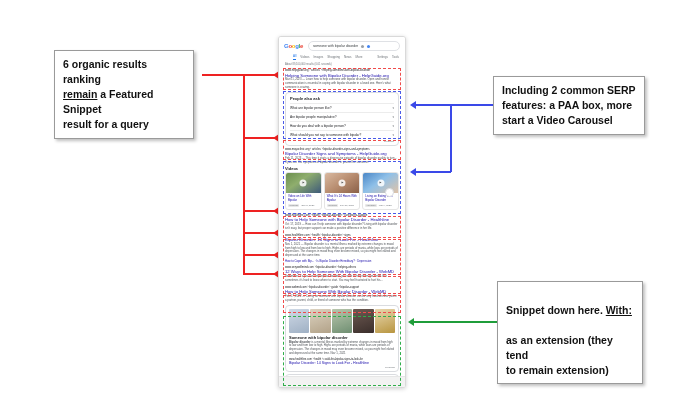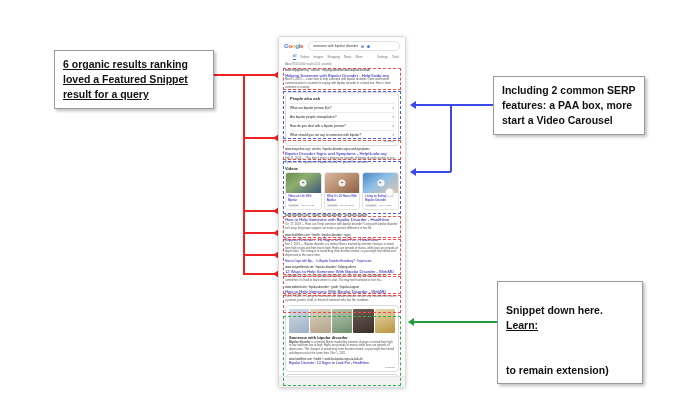--- a/index.html
+++ b/index.html
@@ -20,21 +20,21 @@
     box-shadow:2px 2px 3px rgba(0,0,0,.25);
     padding:6px 8px;
     font-size:10.5px;
     font-weight:bold;
     line-height:1.42;
     color:#111;
     box-sizing:border-box;
   }
   .callout u{text-decoration:underline;}
 
-  #callout-organic{left:54px;top:50px;width:160px;text-decoration:underline;}
+  #callout-organic{left:54px;top:50px;width:140px;}
   #callout-serp-features{left:493px;top:76px;width:152px;}
   #callout-featured-snippet{left:497px;top:281px;width:146px;}
 
   
   .ln{position:absolute;background:#ee2222;}
   .ln.h{height:2px;}
   .ln.v{width:2px;}
   .ln.blue{background:#3a49e8;}
   .ln.green{background:#1f9d3a;}
 
@@ -192,35 +192,35 @@
   <div class="ln v blue" style="left:450px;top:104px;height:68px;"></div>
   <div class="ln h blue" style="left:416px;top:171px;width:35px;"></div>
   <div class="arrow left blue" style="left:410px;top:101px;"></div>
   <div class="arrow left blue" style="left:410px;top:168px;"></div>
 
   <div class="ln h green" style="left:414px;top:321px;width:83px;"></div>
   <div class="arrow left green" style="left:408px;top:318px;"></div>
 
   <div class="callout" id="callout-organic">
     <span>6 organic results ranking</span><br>
-    <u>loved</u><span> a Featured Snippet</span><br>
+    <u>remain</u><span> a Featured Snippet</span><br>
     <span>result for a query</span>
   </div>
 
   <div class="callout" id="callout-serp-features">
     <span>Including 2 common SERP</span><br>
     <span>features: a PAA box, more</span><br>
     <span>start a Video Carousel</span>
   </div>
 
   <div class="callout" id="callout-featured-snippet">
     <br>
-    <span>Snippet down here. </span><u>Learn:</u><br>
+    <span>Snippet down here. </span><u>With:</u><br>
     <br>
-    <br>
+    <span>as an extension (they tend</span><br>
     <span>to remain extension)</span>
   </div>
 
   <div class="serp">
   <div class="serp-inner">
 
     <div class="g-head">
       <div class="g-logo"><span class="b">G</span><span class="r">o</span><span class="y">o</span><span class="b">g</span><span class="g">l</span><span class="r">e</span></div>
       <div class="g-searchbar">
         <div class="g-query">someone with bipolar disorder</div>

